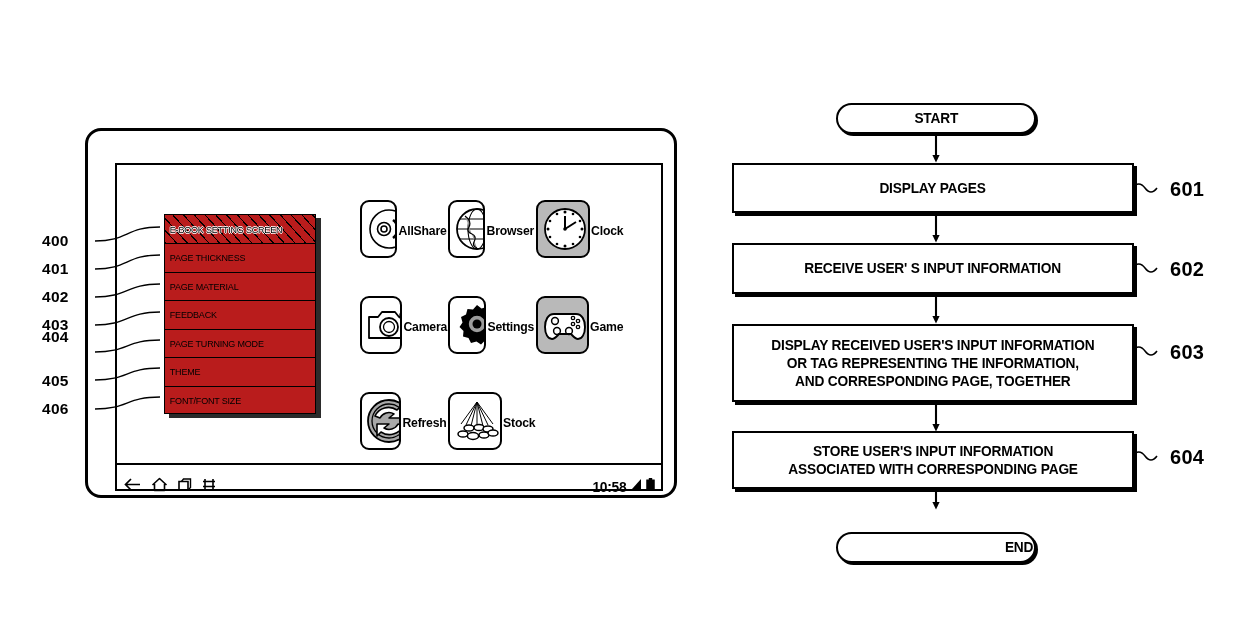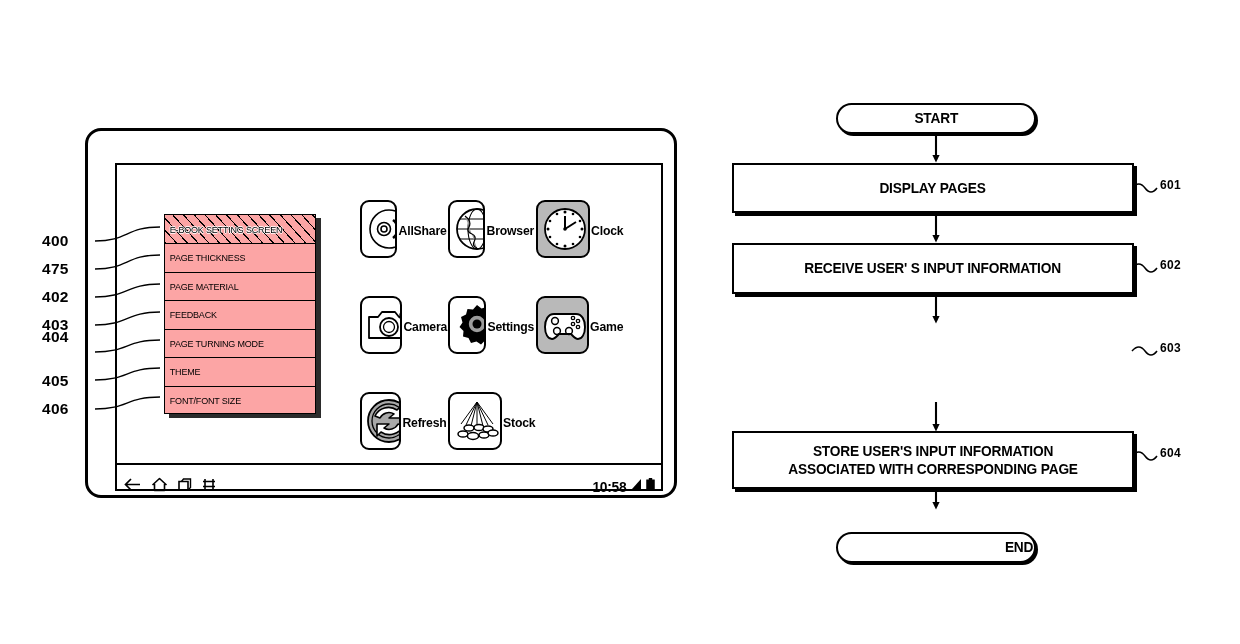--- a/index.html
+++ b/index.html
@@ -44,21 +44,21 @@
     border: 2px solid #000;
     background: #fff;
     box-sizing: border-box;
   }
 
   
   #settings-menu {
     position: absolute;
     left: 164px; top: 214px;
     width: 152px; height: 200px;
-    background: #fca5a5;
+    background: #b91c1c;
     border: 1.6px solid #000;
     box-sizing: border-box;
     box-shadow: 5px 4px 0 0 #2b2b2b;
     z-index: 5;
   }
   .menu-row {
     position: relative;
     height: 28.5px;
     border-bottom: 1.4px solid #000;
     box-sizing: border-box;
@@ -193,23 +193,24 @@
   .flow-text {
     font-size: 14.6px;
     font-weight: 700;
     line-height: 1.24;
     letter-spacing: -0.2px;
     transform: scaleX(0.94);
     white-space: pre-line;
   }
   .flow-ref {
     position: absolute;
-    font-size: 12px;
+    font-size: 20px;
     font-weight: 700;
     letter-spacing: 0.3px;
+    margin-left: 10px;
   }
   #flow-svg {
     position: absolute;
     left: 0; top: 0;
     width: 540px; height: 644px;
     pointer-events: none;
   }
 </style>
 </head>
 <body>
@@ -252,21 +253,21 @@
         <path d="M95,269 C128,269 126,255 160,255"></path>
         <path d="M95,297 C128,297 126,284 160,284"></path>
         <path d="M95,325 C128,325 126,312 160,312"></path>
         <path d="M95,352 C128,352 126,340 160,340"></path>
         <path d="M95,380 C128,380 126,368 160,368"></path>
         <path d="M95,409 C128,409 126,397 160,397"></path>
       </g>
     </svg>
 
     <div class="ref-num" style="left:42px; top:232px;">400</div>
-    <div class="ref-num" style="left:42px; top:260px;">475</div>
+    <div class="ref-num" style="left:42px; top:260px;">401</div>
     <div class="ref-num" style="left:42px; top:288px;">402</div>
     <div class="ref-num" style="left:42px; top:316px;">403</div>
     <div class="ref-num" style="left:42px; top:328px;">404</div>
     <div class="ref-num" style="left:42px; top:372px;">405</div>
     <div class="ref-num" style="left:42px; top:400px;">406</div>
 
     <div id="app-grid">
 
       <div class="app-cell">
         <div class="app-icon">
@@ -474,20 +475,25 @@
     <div class="flow-node" style="left:32px; top:163px; width:402px; height:50px;">
       <span class="flow-text">DISPLAY PAGES</span>
     </div>
     <div class="flow-ref" style="left:460px; top:178px;">601</div>
 
     <div class="flow-node" style="left:32px; top:243px; width:402px; height:51px;">
       <span class="flow-text">RECEIVE USER'  S INPUT INFORMATION</span>
     </div>
     <div class="flow-ref" style="left:460px; top:258px;">602</div>
 
+    <div class="flow-node" style="left:32px; top:324px; width:402px; height:78px;">
+      <span class="flow-text">DISPLAY RECEIVED USER'S INPUT INFORMATION
+OR TAG REPRESENTING THE INFORMATION,
+AND CORRESPONDING PAGE, TOGETHER</span>
+    </div>
     <div class="flow-ref" style="left:460px; top:341px;">603</div>
 
     <div class="flow-node" style="left:32px; top:431px; width:402px; height:58px;">
       <span class="flow-text">STORE USER'S INPUT INFORMATION
 ASSOCIATED WITH CORRESPONDING PAGE</span>
     </div>
     <div class="flow-ref" style="left:460px; top:446px;">604</div>
 
     <div class="flow-node flow-terminal" style="left:136px; top:532px; width:200px; height:31px;justify-content:flex-end;">
       <span class="flow-text">END</span>

